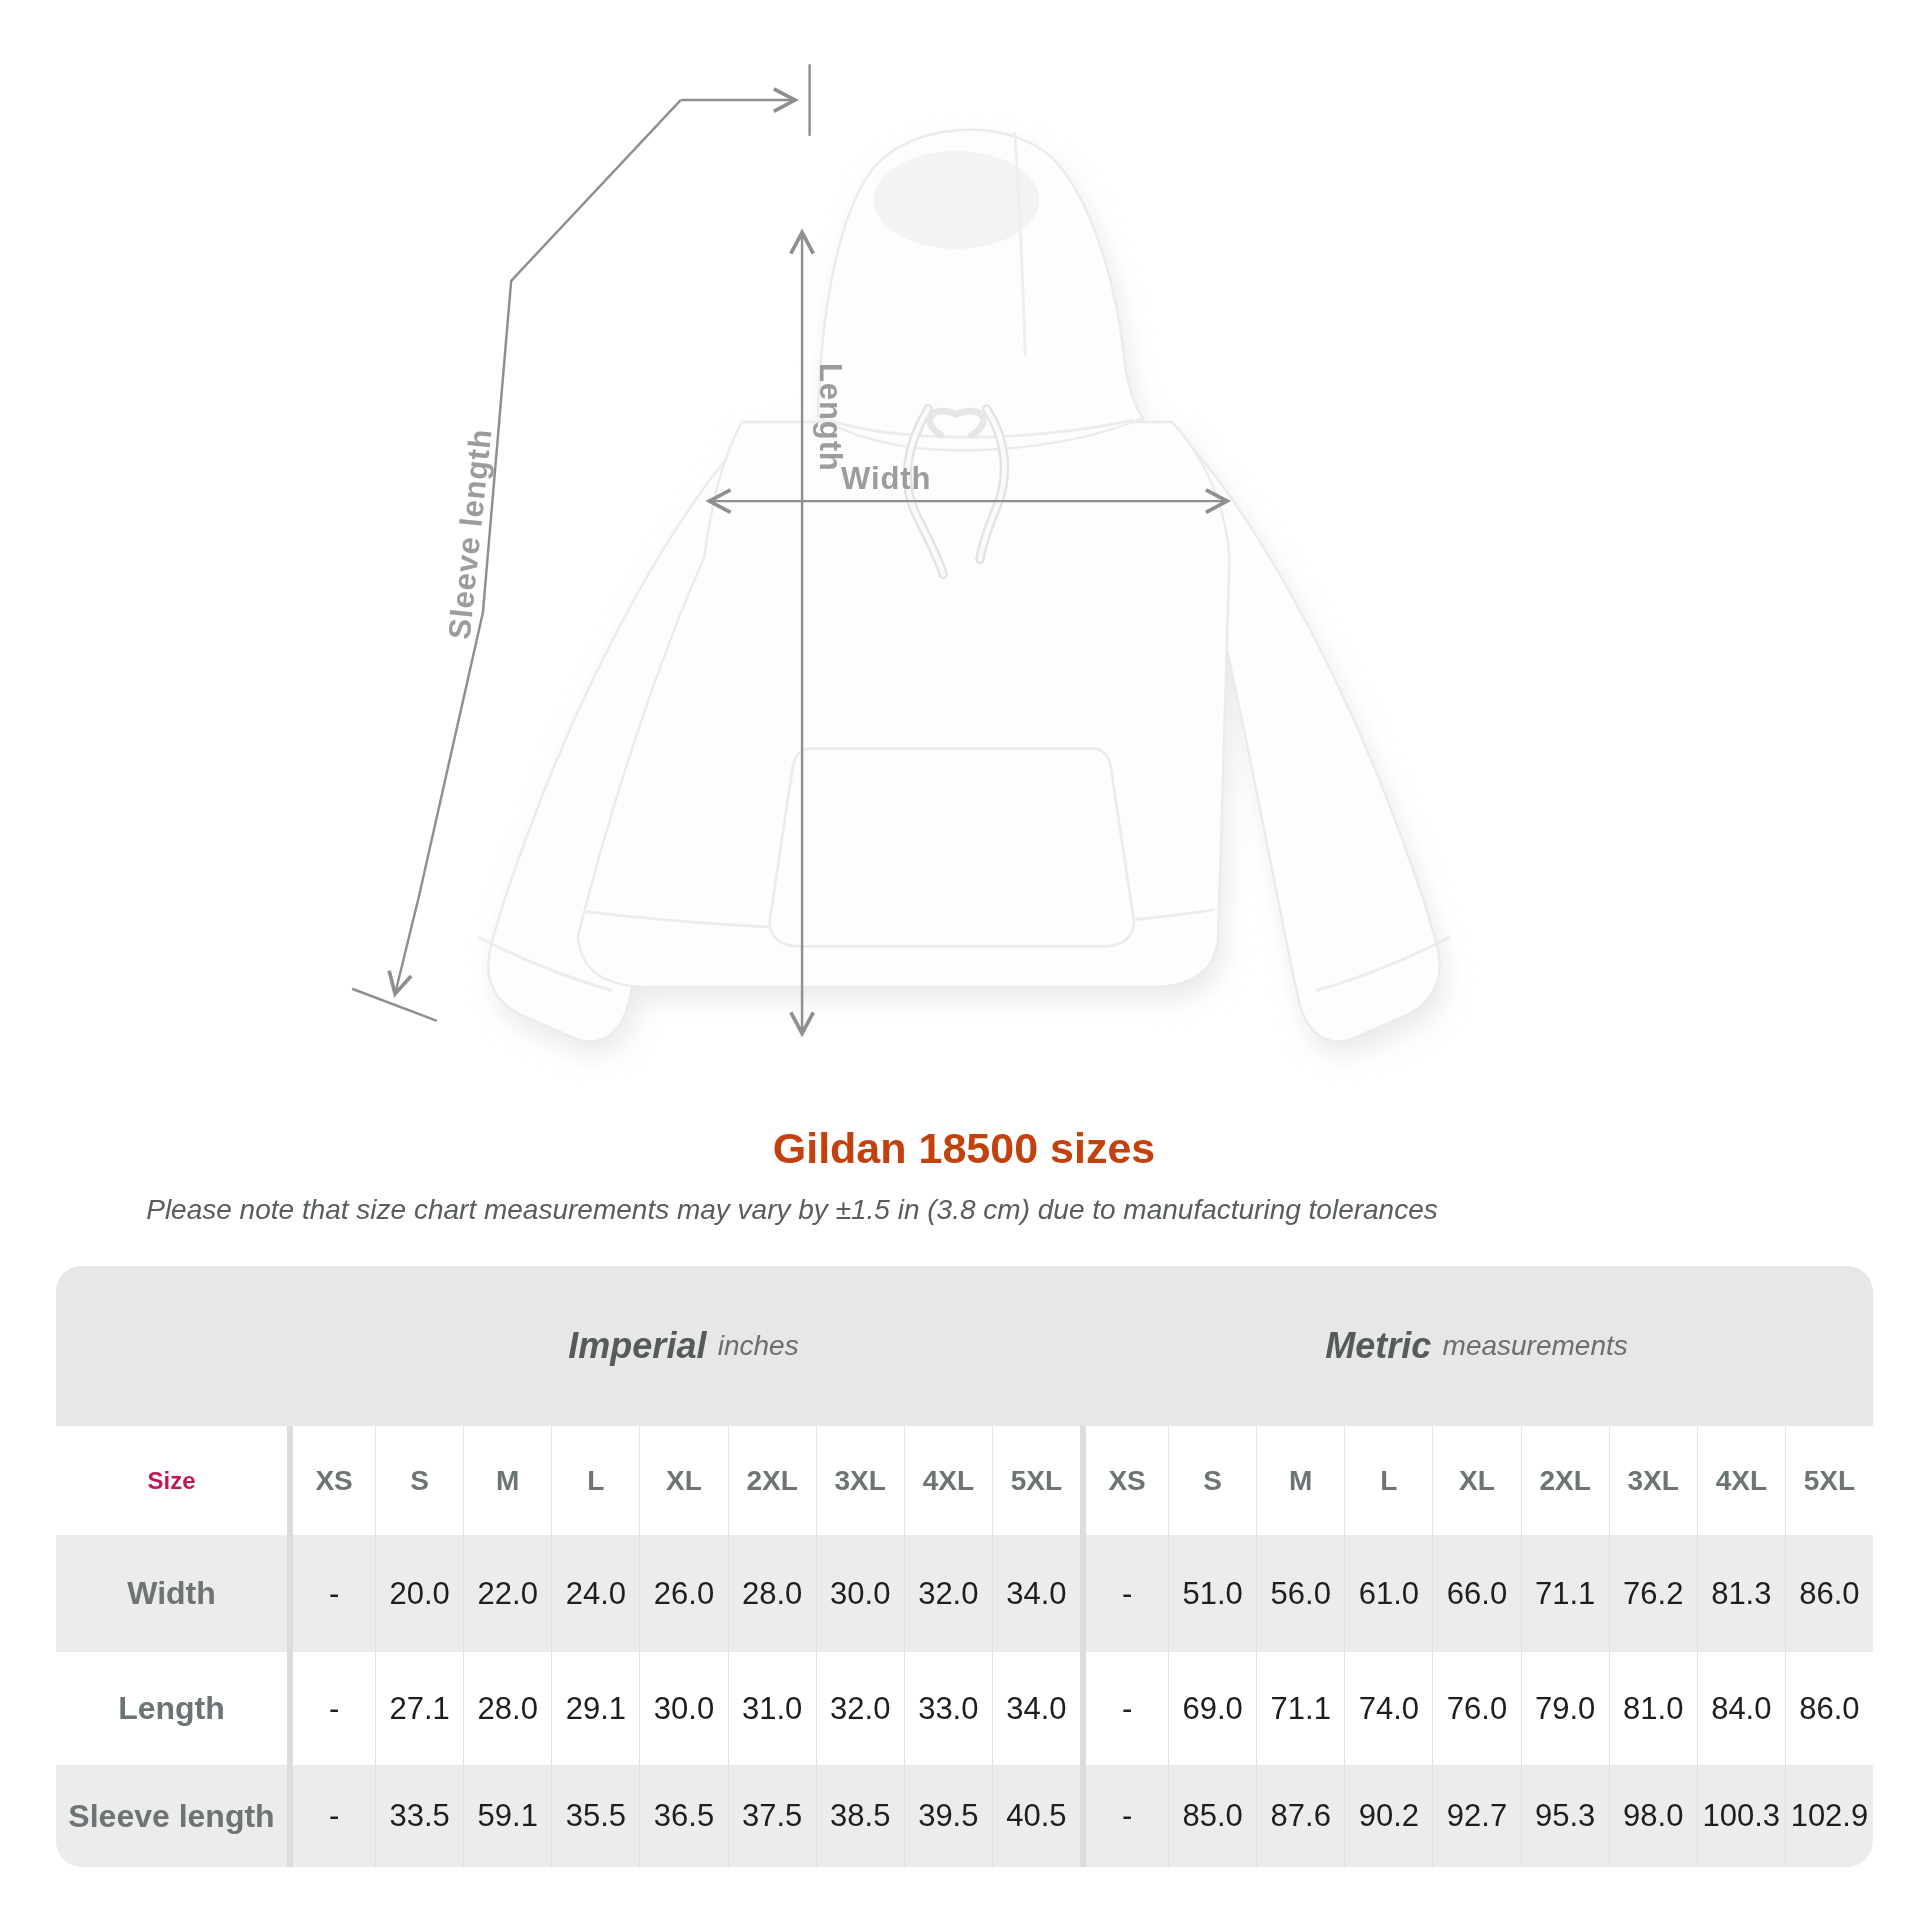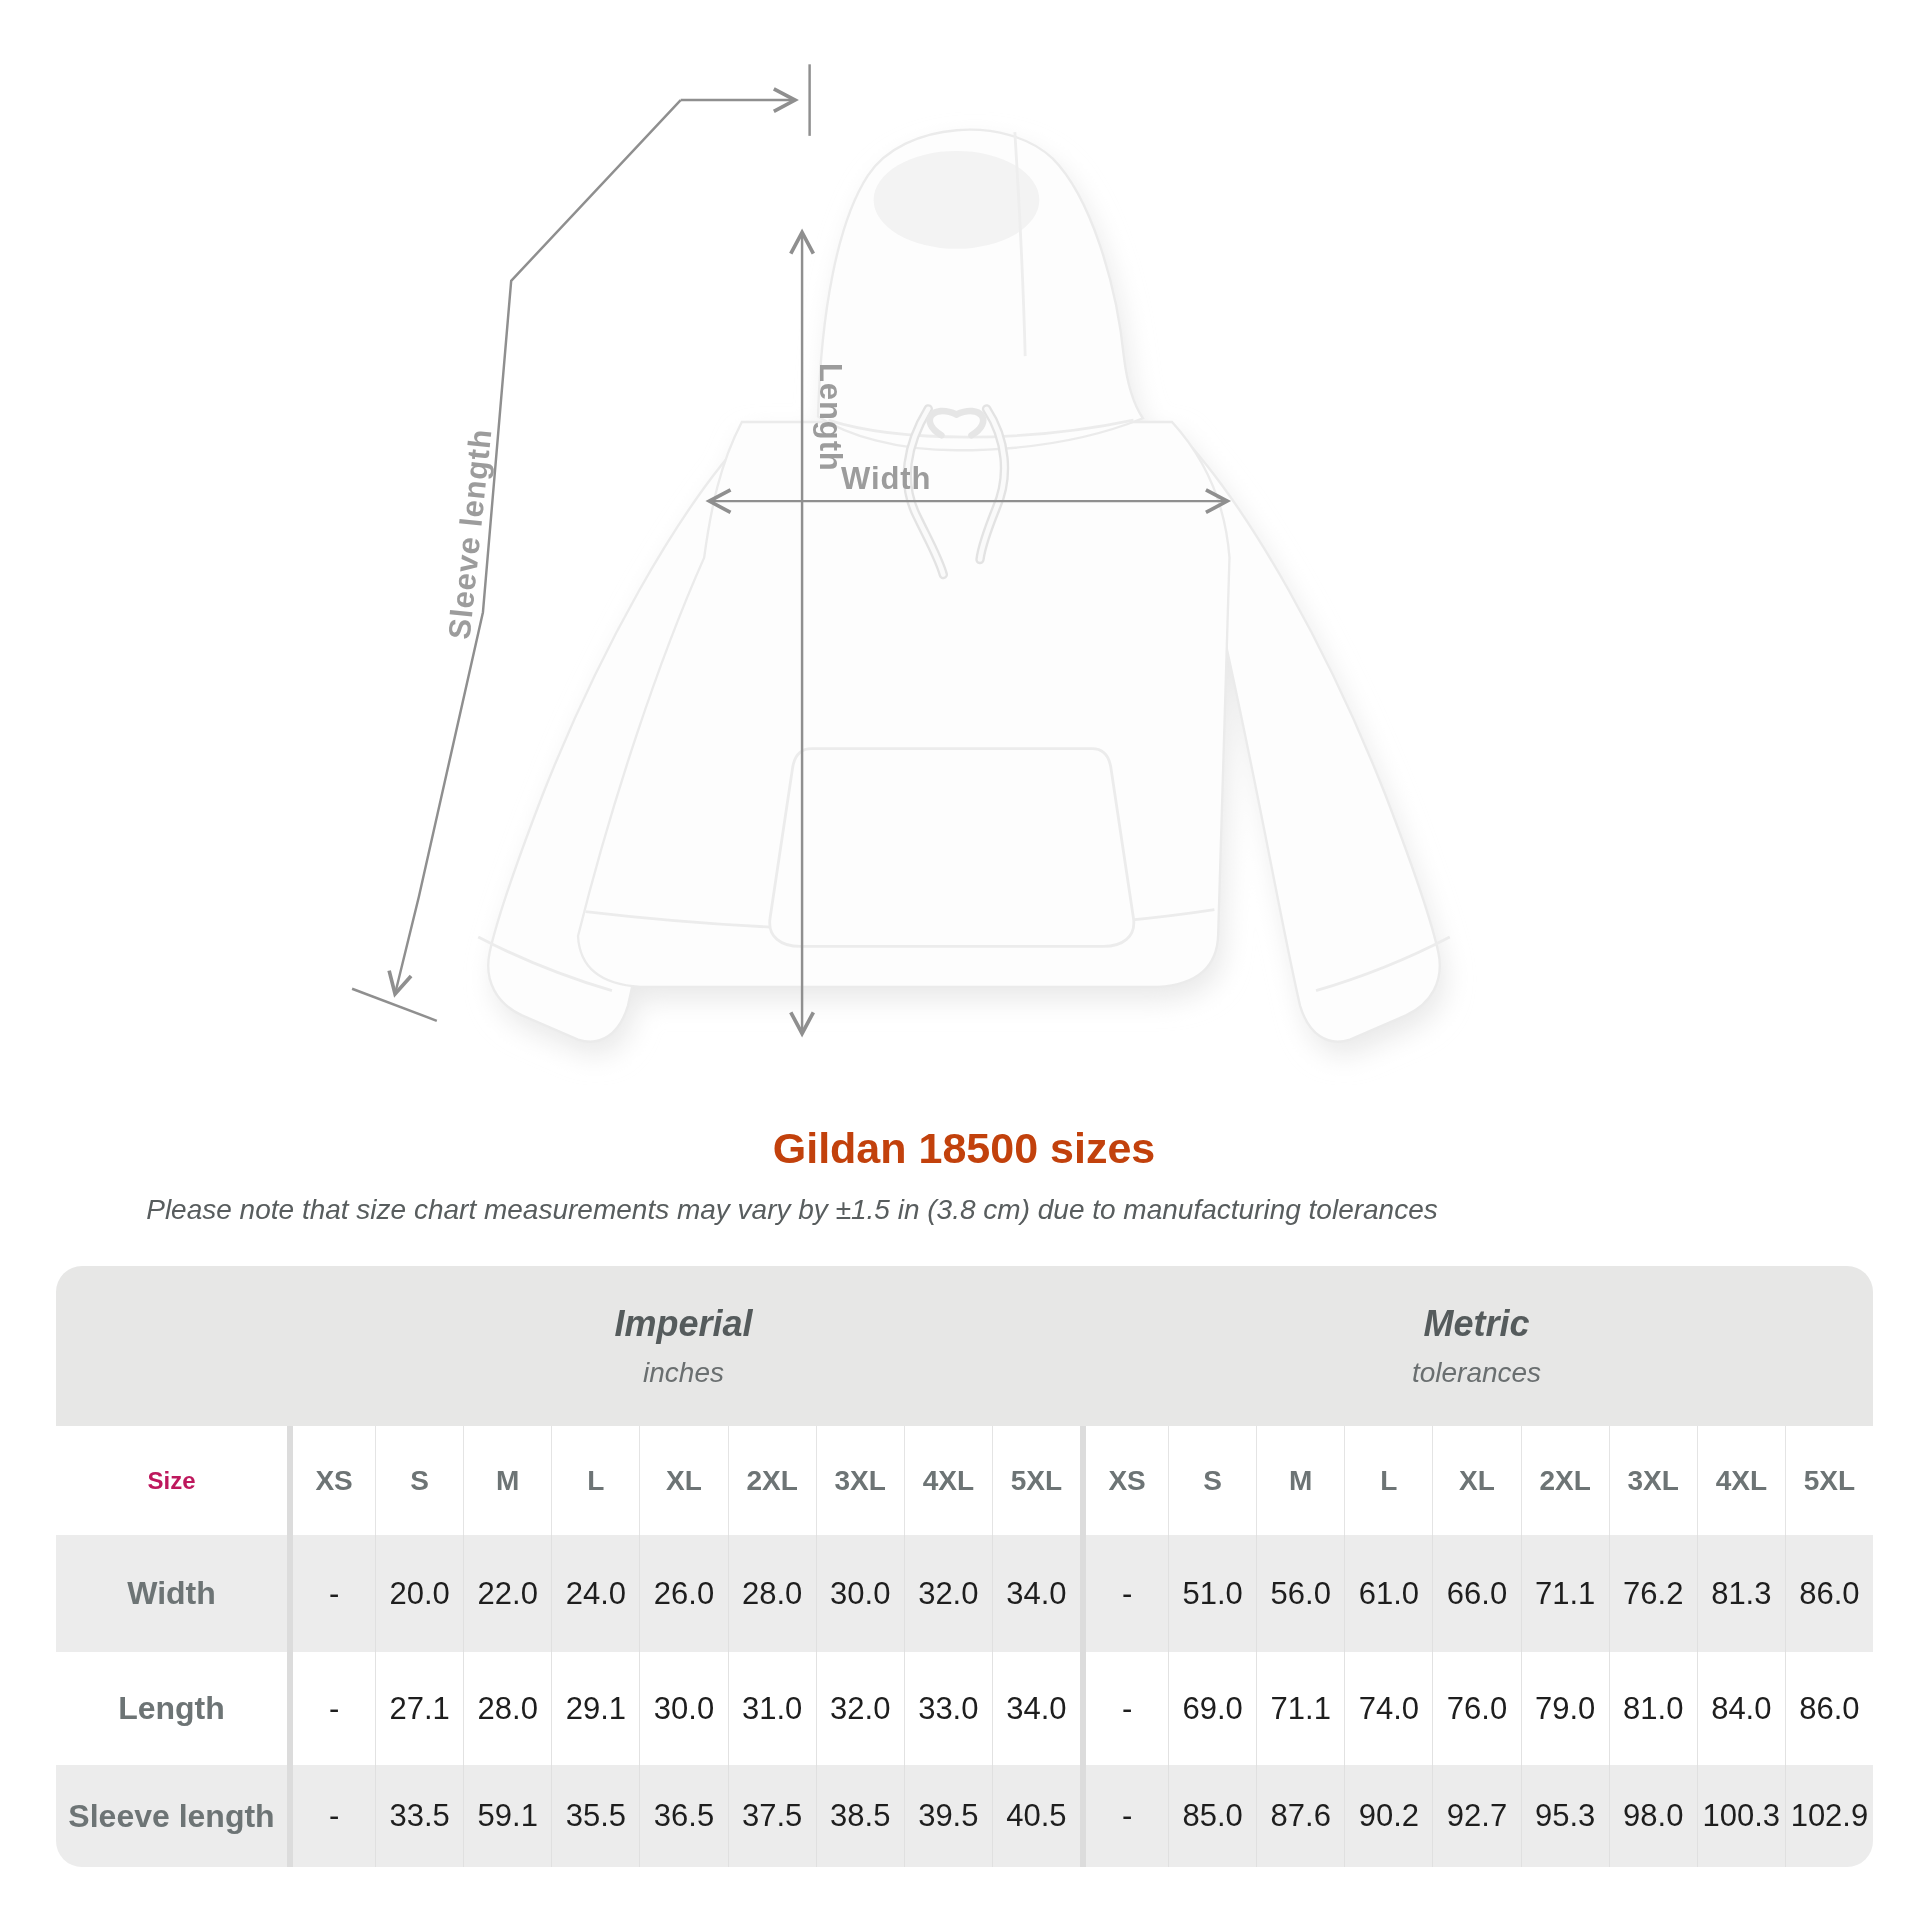--- a/index.html
+++ b/index.html
@@ -19,21 +19,21 @@
   #chart-title{position:absolute;left:0;top:1124px;width:1928px;text-align:center;
                font-size:43px;font-weight:bold;color:#c2410c;}
   #chart-subtitle{position:absolute;left:0;top:1194px;width:1584px;text-align:center;
                font-size:28px;font-style:italic;color:#585d5e;}
 
   
   #size-table{position:absolute;left:56px;top:1266px;width:1817px;height:601px;
               border-radius:26px;overflow:hidden;display:flex;flex-direction:column;}
   .trow{display:grid;grid-template-columns:231px repeat(18,1fr);}
   #unit-row{display:grid;grid-template-columns:231px 1fr 1fr;height:160px;background:#e7e7e6;}
-  .unit-cell{display:flex;flex-direction:column;align-items:center;justify-content:center;gap:11.3px;}
+  .unit-cell{display:flex;flex-direction:row;align-items:center;justify-content:center;gap:11.3px;}
   .unit-name{font-size:36px;font-weight:bold;font-style:italic;color:#555b5c;}
   .unit-sub{font-size:28px;font-style:italic;color:#6a6f70;}
   #size-header-row{height:109px;background:#ffffff;}
   .cell{display:flex;align-items:center;justify-content:center;}
   .cell.head{font-size:28px;font-weight:bold;color:#6d7475;border-left:1.9px solid #e4e4e4;}
   .cell.corner{font-size:24px;font-weight:bold;color:#be185d;}
   .cell.val{font-size:31px;color:#1e1e1e;border-left:1.9px solid #e2e2e2;}
   .gray .cell.val{border-left:1.9px solid #e0e0e0;}
   .cell.thick{border-left:6.6px solid #dcdcdc !important;}
   .cell.rowlabel{font-size:32px;font-weight:bold;color:#6d7475;}
@@ -118,21 +118,21 @@
 
   <div id="size-table">
     <div id="unit-row">
       <div class="unit-cell"></div>
       <div class="unit-cell">
         <div class="unit-name">Imperial</div>
         <div class="unit-sub">inches</div>
       </div>
       <div class="unit-cell">
         <div class="unit-name">Metric</div>
-        <div class="unit-sub">tolerances</div>
+        <div class="unit-sub">measurements</div>
       </div>
     </div>
     <div class="trow" id="size-header-row">
       <div class="cell corner">Size</div>
 
     <div class="cell head thick">XS</div>
         <div class="cell head">S</div>
         <div class="cell head">M</div>
         <div class="cell head">L</div>
         <div class="cell head">XL</div>

